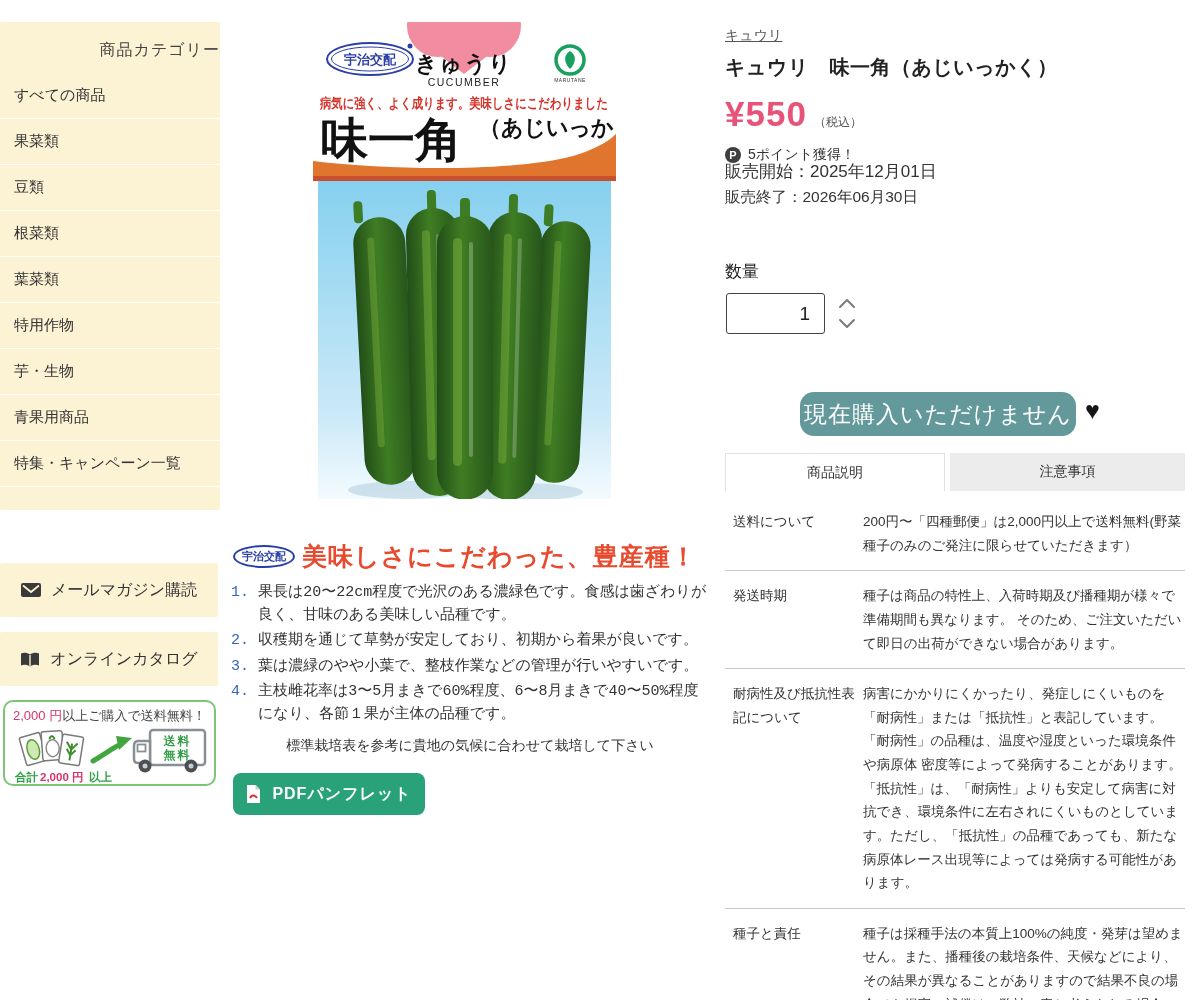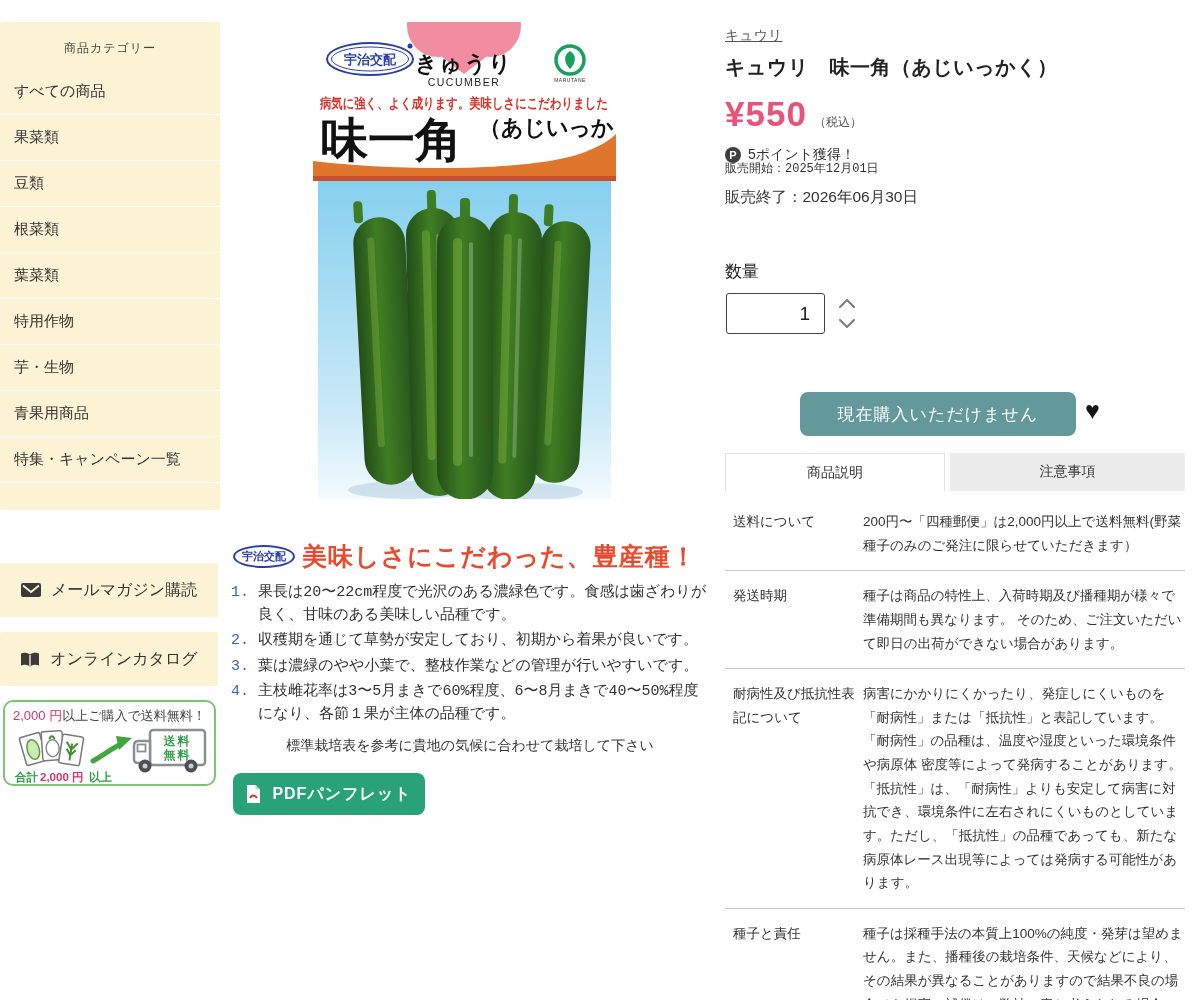--- a/index.html
+++ b/index.html
@@ -2,21 +2,21 @@
 <html><head>
 <meta charset="utf-8">
 <style>
   * { margin:0; padding:0; box-sizing:border-box; }
   html,body { background:#fff; }
   body { font-family:"Liberation Sans","DejaVu Sans",sans-serif; color:#333; }
   .page { position:relative; width:1200px; height:1000px; overflow:hidden; background:#fff; margin:0 auto; }
 
   
   .sidebar { position:absolute; left:0; top:22px; width:220px; height:488px; background:#fcf2d4; border-radius:2px; }
-  .sidebar-title { text-align:center; font-size:12px; color:#444; padding:18px 16px 12px; letter-spacing:1px; }
+  .sidebar-title { text-align:right; font-size:16px; color:#444; padding:18px 0 12px; letter-spacing:1px; }
   .cat-item { font-size:15px; color:#333; padding:13px 14px; border-bottom:1px solid rgba(255,255,255,.85); cursor:pointer; }
   .cat-item:last-child { border-bottom:1px solid rgba(255,255,255,.85); }
 
   .side-btn { position:absolute; left:0; width:218px; height:54px; background:#fcf2d4; display:flex; align-items:center; justify-content:center; gap:10px; font-size:16px; color:#333; cursor:pointer; border-radius:2px; }
   .side-btn.mail { top:563px; }
   .side-btn.catalog { top:632px; }
 
   .ship-banner { position:absolute; left:3px; top:700px; width:213px; height:86px; background:#fff; border:2px solid #7cc576; border-radius:10px; padding:5px 8px 2px; cursor:pointer; }
   .ship-line1 { font-size:13px; font-weight:normal; white-space:nowrap; letter-spacing:0; }
   .ship-line1 .amt { color:#d6336c; }
@@ -26,29 +26,29 @@
   .packet { position:absolute; left:313px; top:22px; width:303px; height:483px; }
 
   
   .cat-link { position:absolute; left:725px; top:27px; font-size:14px; color:#555; text-decoration:underline; cursor:pointer; }
   .prod-title { position:absolute; left:725px; top:54px; font-size:20px; color:#222; letter-spacing:.5px; }
   .price-row { position:absolute; left:725px; top:94px; }
   .price { font-size:35px; font-weight:bold; color:#e8537a; letter-spacing:1px; }
   .tax { font-size:12px; color:#555; margin-left:7px; }
   .points-row { position:absolute; left:725px; top:146px; display:flex; align-items:center; gap:7px; font-size:14px; color:#333; }
   .p-icon { display:inline-block; width:16px; height:16px; border-radius:50%; background:#3f3f3f; color:#fff; font-size:11px; font-weight:bold; line-height:16px; text-align:center; }
-  .sale-start { position:absolute; left:725px; top:160px; font-size:12px; color:#333;font-family:Liberation Mono, monospace; }
+  .sale-start { position:absolute; left:725px; top:160px; font-size:17px; color:#333; }
   .sale-end   { position:absolute; left:725px; top:187px; font-size:15.5px; color:#333; }
 
   .qty-label { position:absolute; left:725px; top:260px; font-size:17px; color:#222; }
   .qty-input { position:absolute; left:726px; top:293px; width:99px; height:41px; border:1.5px solid #444; border-radius:3px; font-size:19px; text-align:right; padding-right:14px; font-family:inherit; color:#222; background:#fff; }
   .stepper { position:absolute; left:838px; top:295px; width:20px; display:flex; flex-direction:column; gap:9px; }
   .step-btn { width:18px; height:11px; cursor:pointer; display:block; }
 
-  .buy-btn { position:absolute; left:800px; top:392px; width:276px; height:44px; background:#63999b; border:none; border-radius:8px; color:#fff; font-size:17px; letter-spacing:1px; font-family:inherit; cursor:pointer; }
+  .buy-btn { position:absolute; left:800px; top:392px; width:276px; height:44px; background:#63999b; border:none; border-radius:14px; color:#fff; font-size:23px; letter-spacing:1px; font-family:inherit; cursor:pointer; }
   .fav-heart { position:absolute; left:1085px; top:398px; font-size:25px; color:#151515; cursor:pointer; line-height:1; }
 
   
   .tab { position:absolute; top:453px; height:38px; display:flex; align-items:center; justify-content:center; font-size:14px; color:#333; cursor:pointer; }
   .tab.active { left:725px; width:220px; background:#fff; border:1px solid #e2e2e2; border-bottom:none; }
   .tab.inactive { left:950px; width:235px; background:#ececec; }
 
   .info-table { position:absolute; left:725px; top:497px; width:460px; }
   .info-row { display:grid; grid-template-columns:138px 1fr; padding:13px 0; border-bottom:1px solid #c9c9c9; font-size:13.5px; line-height:1.75; color:#333; }
   .info-row:last-child { border-bottom:none; }

